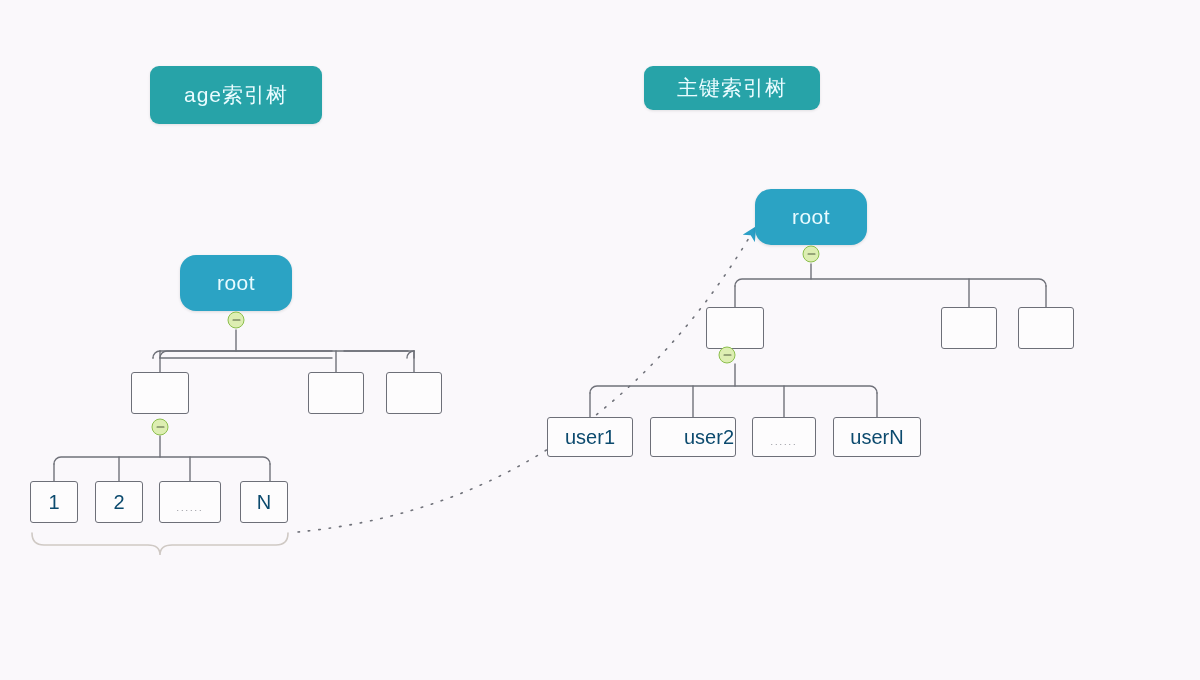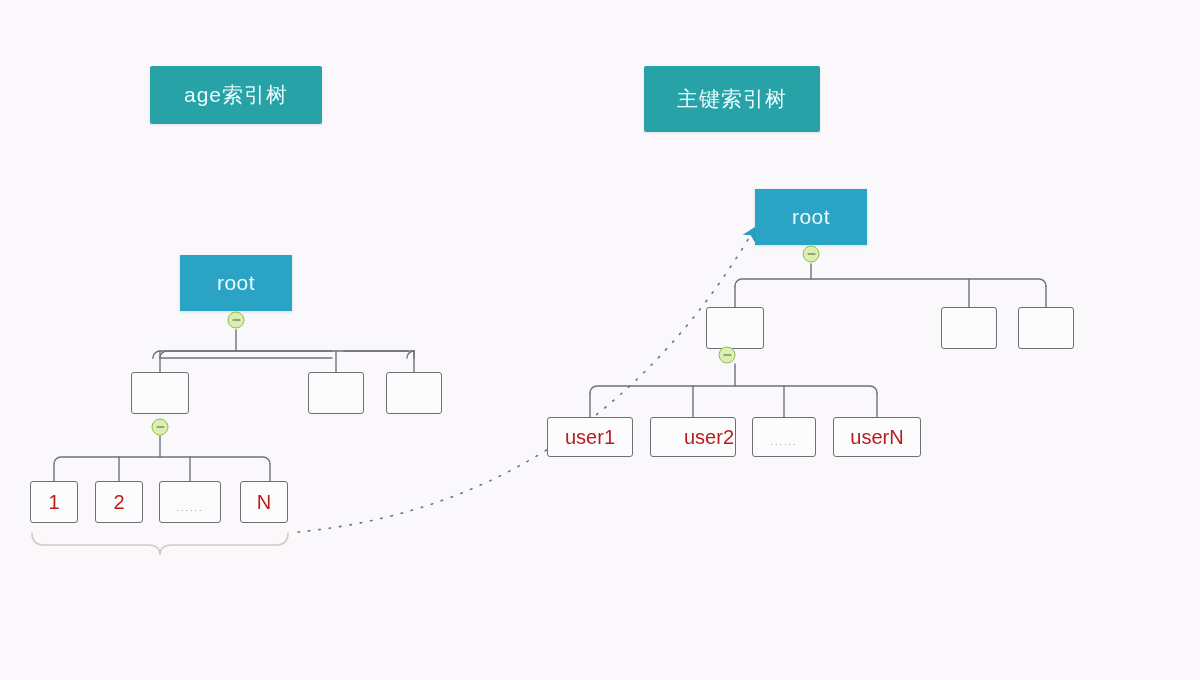--- a/index.html
+++ b/index.html
@@ -23,51 +23,51 @@
     height: 680px;
     pointer-events: none;
   }
 
   
   .title-pill {
     position: absolute;
     display: flex;
     align-items: center;
     justify-content: center;
-    border-radius: 2px;
+    border-radius: 9px;
     color: #eafcff;
     font-size: 21px;
     letter-spacing: 1px;
     box-shadow: 0 1px 3px rgba(0,0,0,0.10);
     white-space: nowrap;
   }
 
   
   .root-node {
     position: absolute;
     display: flex;
     align-items: center;
     justify-content: center;
-    border-radius: 0;
+    border-radius: 16px;
     color: #e8fbff;
     font-size: 21px;
     letter-spacing: 0.5px;
     box-shadow: 0 1px 3px rgba(0,0,0,0.12);
   }
 
   
   .node-box {
     position: absolute;
     display: flex;
     align-items: center;
     justify-content: center;
     background: #fdfcfd;
     border: 1.4px solid #6d6f78;
     border-radius: 3px;
-    color: #b91c1c;
+    color: #0c4a6e;
     font-size: 20px;
     box-sizing: border-box;
   }
   .node-box.small-text {
     font-size: 9px;
     letter-spacing: 2px;
     color: #8b8d94;
     align-items: flex-end;
     padding-bottom: 9px;
   }
@@ -149,21 +149,21 @@
 
     <path d="M32,533 q0,12 12,12 L148,545 q12,0 12,10 q0,-10 12,-10 L276,545 q12,0 12,-12" fill="none" stroke="#cfc9c4" stroke-width="1.6" stroke-linecap="round"></path>
 
     <path d="M298,532 C420,520 610,470 752,233" fill="none" stroke="#6f7179" stroke-width="1.6" stroke-linecap="round" stroke-dasharray="1.5 9" marker-end="url(#arrowhead)"></path>
   </svg>
 
   <div class="title-pill" style="left:150px; top:66px; width:172px; height:58px; background:#27a3a8;">
     <span>age索引树</span>
   </div>
 
-  <div class="title-pill" style="left:644px; top:66px; width:176px; height:66px; background:#27a3a8;">
+  <div class="title-pill" style="left:644px; top:66px; width:176px; height:44px; background:#27a3a8;">
     <span>主键索引树</span>
   </div>
 
   <div class="root-node" style="left:180px; top:255px; width:112px; height:56px; background:#2ba3c4;">
     <span>root</span>
   </div>
   <div class="badge" style="left:236px; top:320px; transform:translate(-50%,-50%);">
     <span class="minus"></span>
   </div>
 

